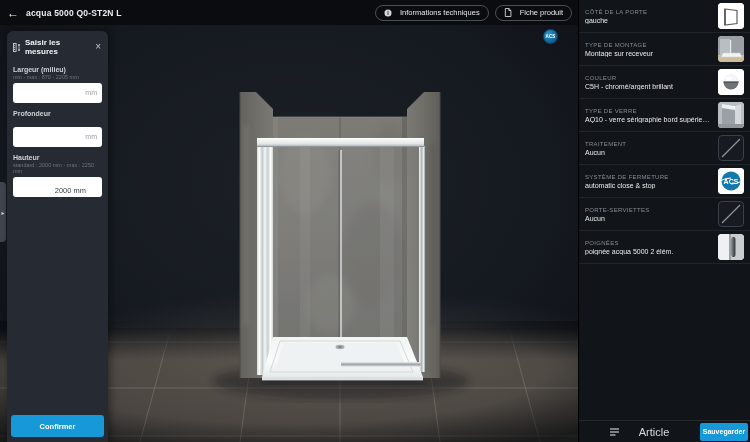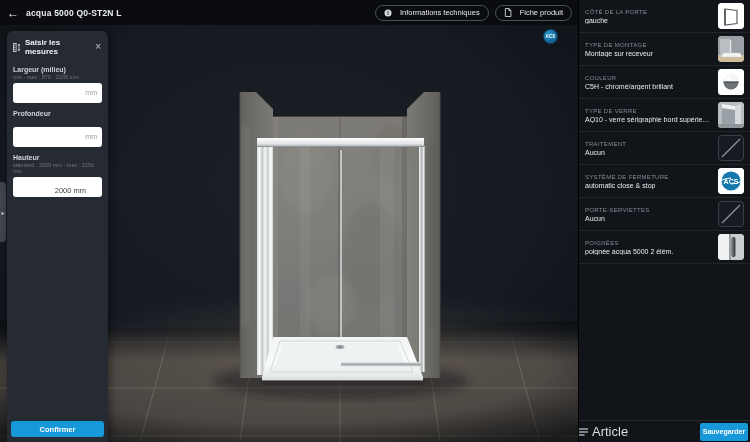--- a/index.html
+++ b/index.html
@@ -39,21 +39,21 @@
   .lp-body { padding:4px 6px 0 6px; }
   .field { margin-bottom:7px; }
   .f-label { color:#cdd1d6; font-size:7px; font-weight:700; }
   .f-hint { color:#6e747d; font-size:5.5px; margin-top:1px; min-height:6px; }
   .f-box { position:relative; margin-top:3px; }
   .f-input { width:100%; height:20px; border:none; border-radius:3px; background:#ffffff;
              font-size:7.5px; color:#3c4248; padding:6px 16px 0 5px; text-align:right;
              font-family:"Liberation Sans", sans-serif; }
   .f-suffix { position:absolute; right:5px; top:6px; color:#9aa0a7; font-size:7px; }
   .lp-spacer { flex:1; }
-  .confirm-btn { margin:5px 4px 5px 4px; height:16px; border:none; border-radius:3px;
+  .confirm-btn { margin:5px 4px 5px 4px; height:22px; border:none; border-radius:3px;
                  background:#1798d8; color:#fff; font-size:7.5px; font-weight:700; cursor:pointer; }
 
   
   .panel-toggle { position:absolute; left:0; top:182px; width:6px; height:60px;
                   background:#41464e; border-radius:0 4px 4px 0; z-index:15; cursor:pointer;
                   display:flex; align-items:center; justify-content:center;
                   color:#cfd3d8; font-size:6px; }
 
   
   .right-panel { position:absolute; right:0; top:0; width:172px; height:442px;
@@ -65,22 +65,22 @@
   .opt-label { color:#858c95; font-size:6px; letter-spacing:.3px; text-transform:uppercase; }
   .opt-value { color:#e9ebee; font-size:7px; margin-top:2px; white-space:nowrap;
                overflow:hidden; text-overflow:ellipsis; }
   .thumb { width:26px; height:26px; border-radius:4px; flex:none; overflow:hidden;
            position:relative; background:#fff; }
   .thumb svg { display:block; }
   .thumb.dark { background:#171b21; border:1px solid #3a4049; }
   .rp-fill { flex:1; }
   .rp-footer { height:22px; border-top:1px solid rgba(255,255,255,.09);
                display:flex; align-items:center; }
-  .article-btn { flex:1; display:flex; align-items:center; gap:4px;
-                 background:none; border:none; color:#d9dce0; font-size:13px; cursor:pointer; height:100%; }
+  .article-btn { flex:1; display:flex; align-items:center; justify-content:center; gap:20px;
+                 background:none; border:none; color:#d9dce0; font-size:11px; cursor:pointer; height:100%; }
   .save-btn { width:48px; height:18px; margin-right:2px; border:none; border-radius:2px;
               background:#1798d8; color:#fff; font-size:7px; font-weight:700; cursor:pointer; }
 </style>
 </head>
 <body>
 
 <div class="app">
 
   <div class="topbar">
     <button class="back-btn">←</button>

